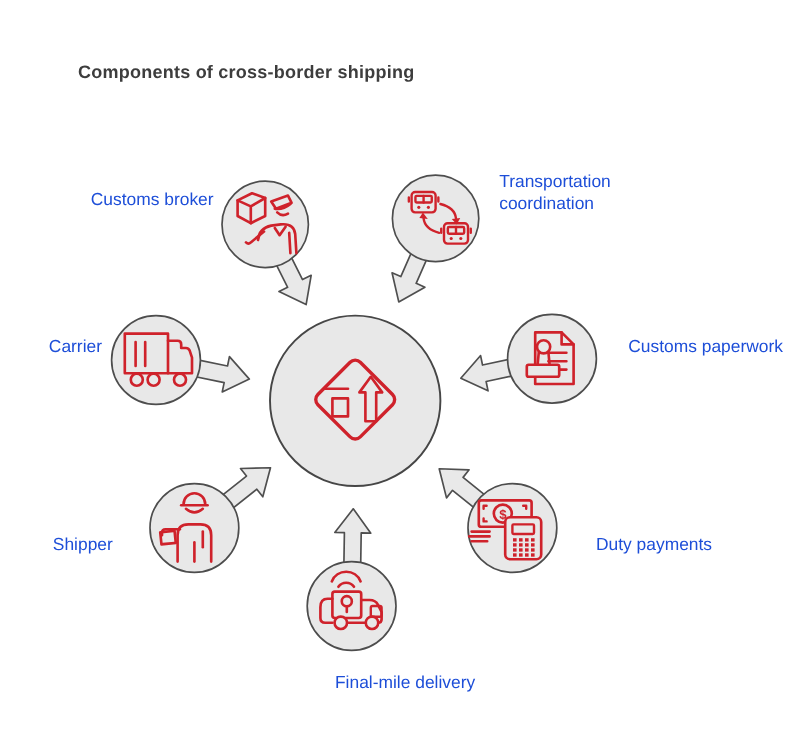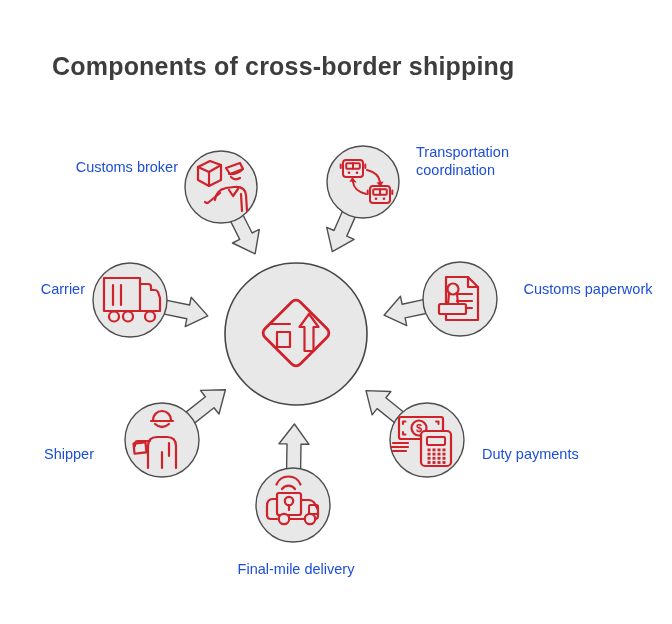--- a/index.html
+++ b/index.html
@@ -3,43 +3,43 @@
 <meta charset="utf-8">
 <style>
   html,body{margin:0;padding:0;}
   body{
     width:672px;height:624px;background:#ffffff;
     font-family:"Liberation Sans","DejaVu Sans",sans-serif;
     position:relative;overflow:hidden;
   }
   .stage{position:absolute;inset:0;width:672px;height:624px;}
   .page-title{
-    position:absolute;left:52px;top:52px;
-    font-size:25px;font-weight:700;color:#3d3d3d;letter-spacing:.2px;
+    position:absolute;left:65px;top:52px;
+    font-size:15px;font-weight:700;color:#3d3d3d;letter-spacing:.2px;
   }
   svg.diagram{position:absolute;left:0;top:0;}
   .arrow{fill:#e9e9e9;stroke:#4f4f4f;stroke-width:1.4;stroke-linejoin:round;}
   .node-circle{fill:#e8e8e8;stroke:#4d4d4d;stroke-width:1.4;}
   .center-circle{fill:#e8e8e8;stroke:#464646;stroke-width:1.6;}
   .ic{fill:none;stroke:#cf222b;stroke-width:2.2;stroke-linecap:round;stroke-linejoin:round;}
   .icb{fill:none;stroke:#cf222b;stroke-width:2;stroke-linecap:round;stroke-linejoin:round;}
   .icw{fill:none;stroke:#cf222b;stroke-width:2.8;stroke-linecap:round;stroke-linejoin:round;}
   .icf{fill:#cf222b;stroke:none;}
   .icg{fill:#e8e8e8;stroke:#cf222b;stroke-width:2.2;stroke-linecap:round;stroke-linejoin:round;}
   .dollar{fill:#cf222b;font-size:11px;font-weight:700;font-family:"Liberation Sans","DejaVu Sans",sans-serif;}
   .node-label{
     position:absolute;font-size:14.5px;line-height:18px;color:#1d4ed8;
   }
   .lbl-customs-broker{left:30px;top:158px;width:148px;text-align:right;}
   .lbl-transportation{left:416px;top:143px;width:115px;text-align:left;}
   .lbl-carrier{left:0px;top:280px;width:85px;text-align:right;}
   .lbl-customs-paperwork{left:508px;top:280px;width:160px;text-align:center;}
   .lbl-shipper{left:20px;top:445px;width:98px;text-align:center;}
-  .lbl-duty-payments{left:470px;top:445px;width:150px;text-align:left;margin-left:12px;}
-  .lbl-final-mile{left:196px;top:560px;width:200px;text-align:center;}
+  .lbl-duty-payments{left:470px;top:445px;width:150px;text-align:center;}
+  .lbl-final-mile{left:196px;top:560px;width:200px;text-align:right;}
 </style>
 </head>
 <body>
 
 <div class="stage">
 
   <div class="page-title">Components of cross-border shipping</div>
 
   <svg class="diagram" width="672" height="624" viewBox="0 0 672 624">
 

